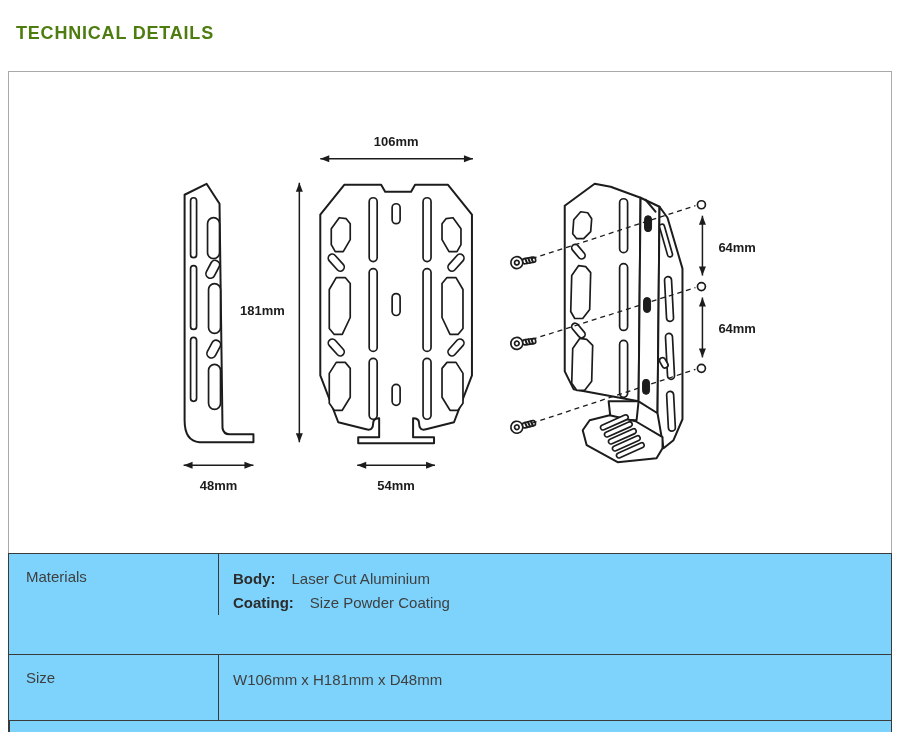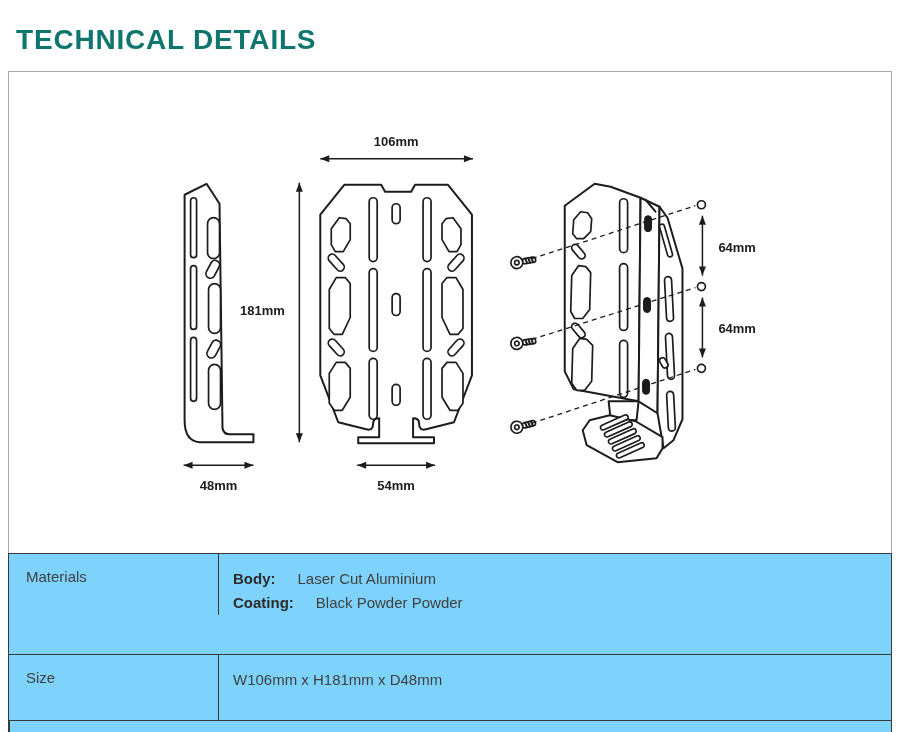--- a/index.html
+++ b/index.html
@@ -1,20 +1,20 @@
 <!DOCTYPE html>
 <html><head>
 <meta charset="utf-8">
 <style>
   html,body{margin:0;padding:0;background:#ffffff;}
   body{width:900px;height:732px;position:relative;overflow:hidden;
        font-family:"Liberation Sans",sans-serif;}
 
-  .page-title{position:absolute;left:16px;top:8px;font-size:28px;line-height:26px;
-              font-weight:800;letter-spacing:.8px;color:#0f766e;}
+  .page-title{position:absolute;left:16px;top:8px;font-size:18px;line-height:26px;
+              font-weight:800;letter-spacing:.8px;color:#4d7c0f;}
 
   .frame{position:absolute;left:8px;top:71px;width:884px;height:482px;
          border:1px solid #a9a9a9;border-bottom:none;box-sizing:border-box;background:#fff;}
   .frame svg{display:block;width:100%;height:100%;}
 
   svg .ln{stroke:#1c1c1c;fill:none;stroke-width:2;stroke-linejoin:round;stroke-linecap:round;}
   svg .face{stroke:#1c1c1c;fill:#ffffff;stroke-width:2;stroke-linejoin:round;}
   svg .cut{stroke:#1c1c1c;fill:#ffffff;stroke-width:1.7;stroke-linejoin:round;}
   svg .dark{stroke:#1c1c1c;fill:#1c1c1c;stroke-width:1;}
   svg .dim{stroke:#1c1c1c;fill:none;stroke-width:1.5;}
@@ -26,21 +26,21 @@
               border:1px solid #3a3a3a;border-bottom:none;font-size:15px;color:#3f3f3f;background:#7dd3fc;}
   .spec-row{display:grid;grid-template-columns:209px 1fr;box-sizing:border-box;}
   .spec-row + .spec-row{border-top:1px solid #3a3a3a;}
   .row-materials{height:61px;}
   .row-size{height:66px;margin-top:39px;}
   .row-weight{height:45px;}
   .row-partial{height:4px;}
   .spec-label{padding:14px 10px 0 17px;box-sizing:border-box;}
   .spec-value{border-left:1px solid #3a3a3a;padding:13px 12px 0 14px;line-height:24px;box-sizing:border-box;}
   .spec-value b{color:#2c2c2c;}
-  .spec-value .v{margin-left:22px;}
+  .spec-value .v{margin-left:16px;}
 </style>
 </head>
 <body>
 
 <h1 class="page-title">TECHNICAL DETAILS</h1>
 
 <div class="frame">
   <svg viewBox="0 0 884 482">
 
     <g>
@@ -193,21 +193,21 @@
 </div>
 
 <div class="spec-table">
   <div class="spec-row row-materials">
     <div class="spec-label">Materials</div>
     <div class="spec-value">
       <div>
         <b>Body:</b><span class="v">Laser Cut Aluminium</span>
       </div>
       <div>
-        <b>Coating:</b><span class="v">Black Powder Powder</span>
+        <b>Coating:</b><span class="v">Size Powder Coating</span>
       </div>
     </div>
   </div>
   <div class="spec-row row-size">
     <div class="spec-label">Size</div>
     <div class="spec-value">W106mm x H181mm x D48mm</div>
   </div>
   <div class="spec-row row-weight">
     <div class="spec-value">136g</div>
   </div>

